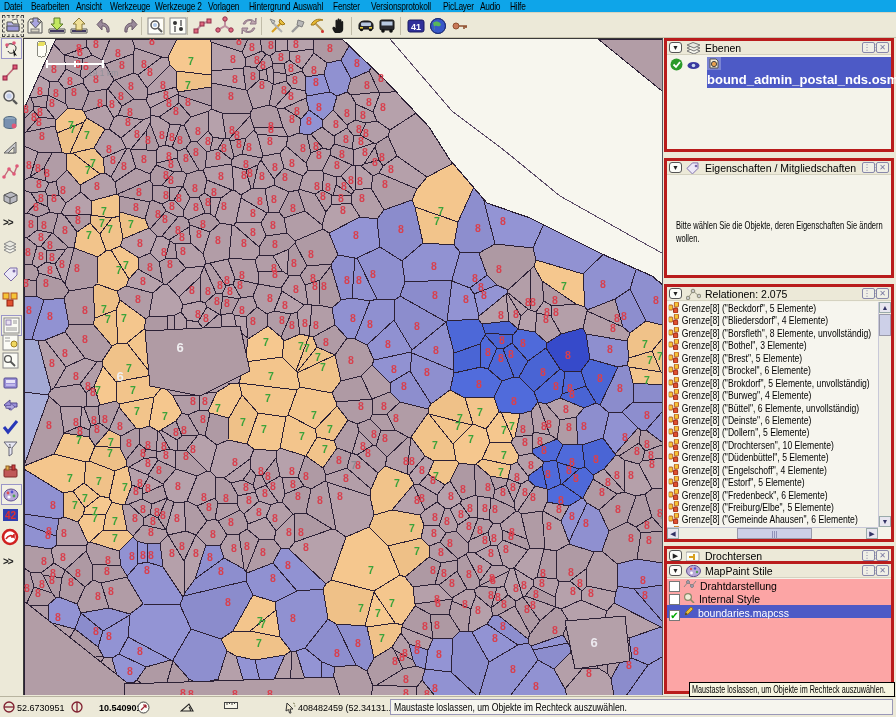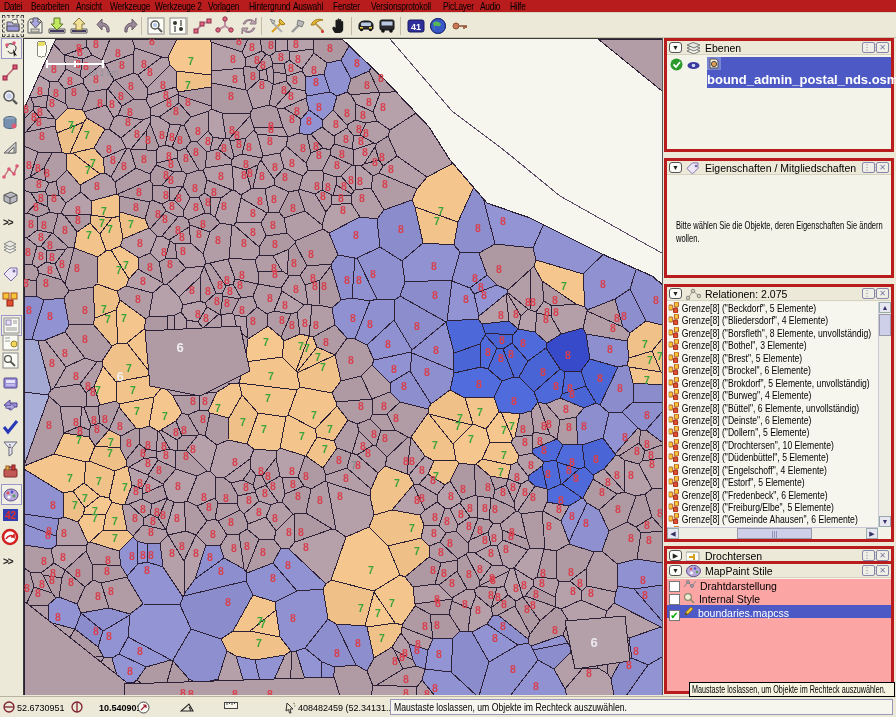--- a/index.html
+++ b/index.html
@@ -1,16 +1,16 @@
 <!DOCTYPE html>
 <html><head><meta charset="utf-8"><style>
 *{margin:0;padding:0;box-sizing:border-box}
 html,body{width:896px;height:717px;overflow:hidden;background:#ece9d8;
  font-family:"Liberation Sans",sans-serif;font-size:11px;color:#000}
-#menubar{position:absolute;left:0;top:0;width:896px;height:13px;background:#b91c1c;border-bottom:1px solid #d8d4c0;line-height:13px;padding-left:0px}
+#menubar{position:absolute;left:0;top:0;width:896px;height:13px;background:#0ea5e9;border-bottom:1px solid #d8d4c0;line-height:13px;padding-left:0px}
 .mi{position:absolute;top:0;font-size:10.5px;letter-spacing:-0.3px;transform:scaleX(.8);transform-origin:0 0;white-space:nowrap}
 #toolbar{position:absolute;left:0;top:14px;width:896px;height:24px;background:#ece9d8;border-bottom:1px solid #c8c4ae}
 .tbtn{position:absolute;top:2px;width:20px;height:20px}
 .tsep{position:absolute;top:3px;width:1px;height:18px;background:#c0bca8}
 #lefttools{position:absolute;left:0;top:38px;width:24px;height:657px;background:#ece9d8;border-right:1px solid #3a3a3a}
 .ltool{position:absolute;left:1px;width:21px;height:21px}
 #mapwrap{position:absolute;left:24px;top:38px;width:639px;height:657px;background:#f7f6ee;border-top:1px solid #3a3a3a;border-right:1px solid #55555e;overflow:hidden}
 #rightcol{position:absolute;left:663px;top:38px;width:233px;height:657px;background:#ece9d8}
 .panel{position:absolute;left:1px;width:230px;border:3px solid #b91c1c;background:#f4f3ea}
 .phead{position:relative;height:14px;background:#ece9d8;border-bottom:1px solid #d5d2c0;line-height:14px}

